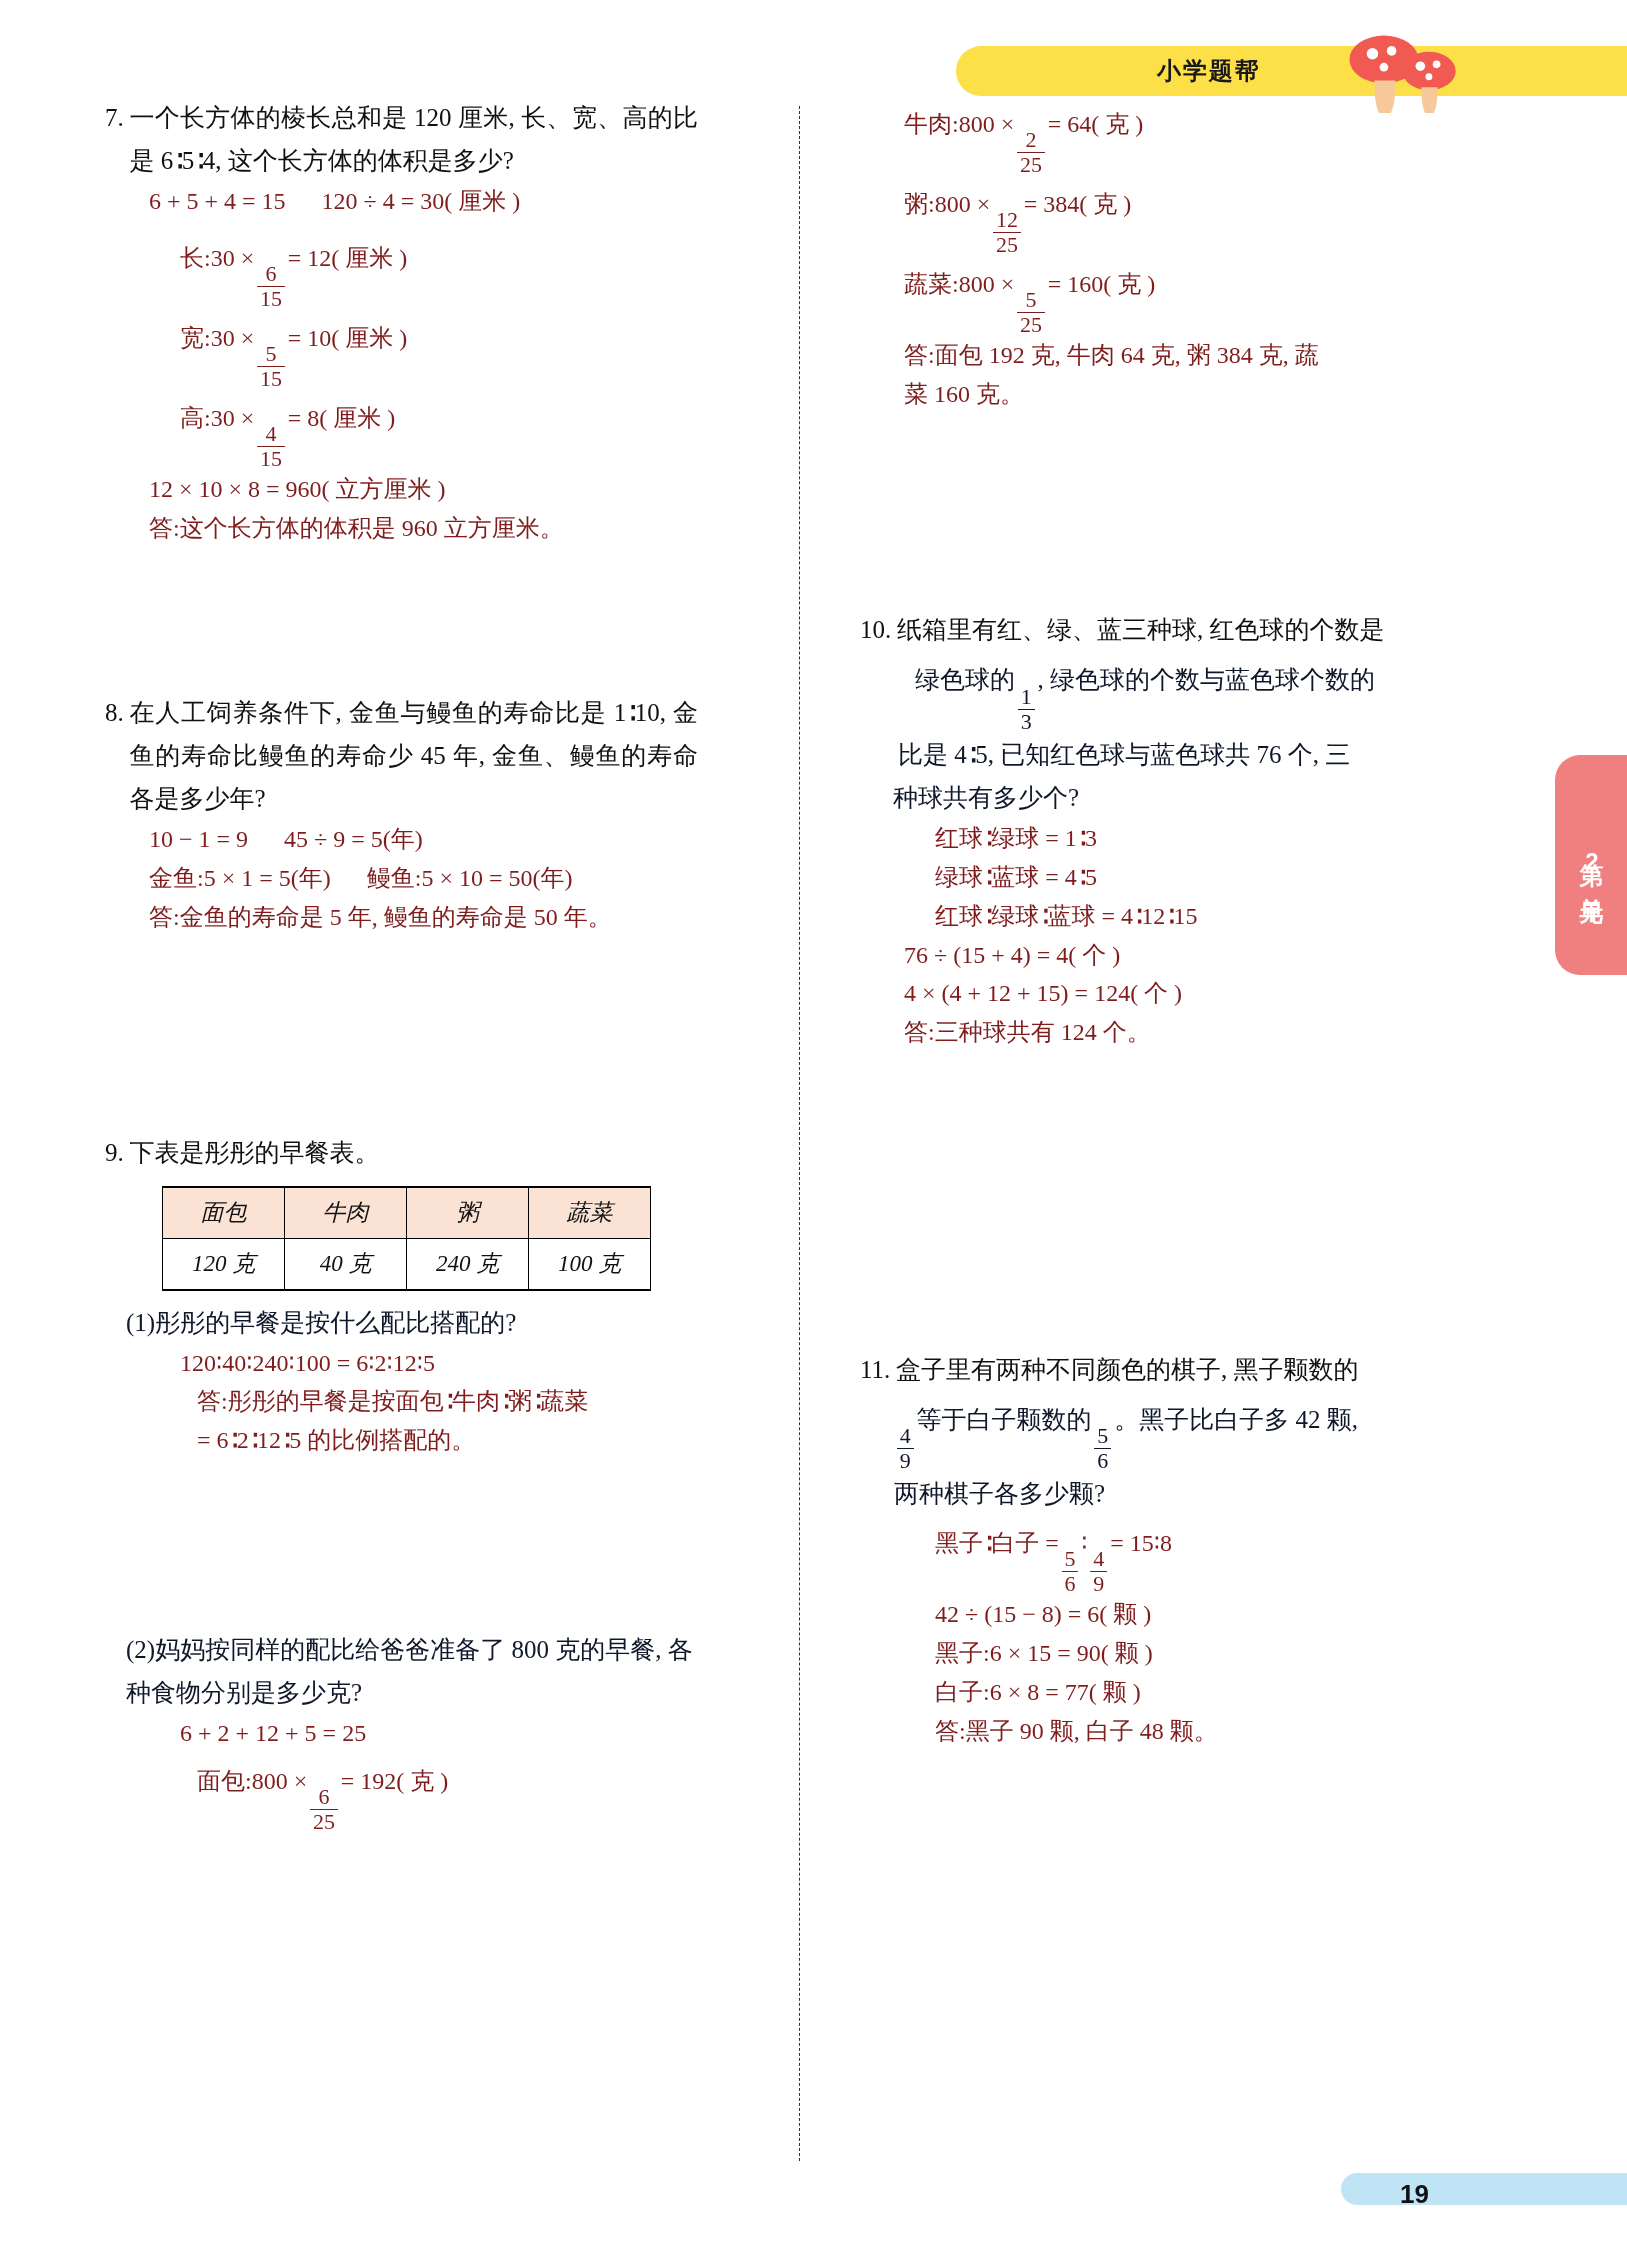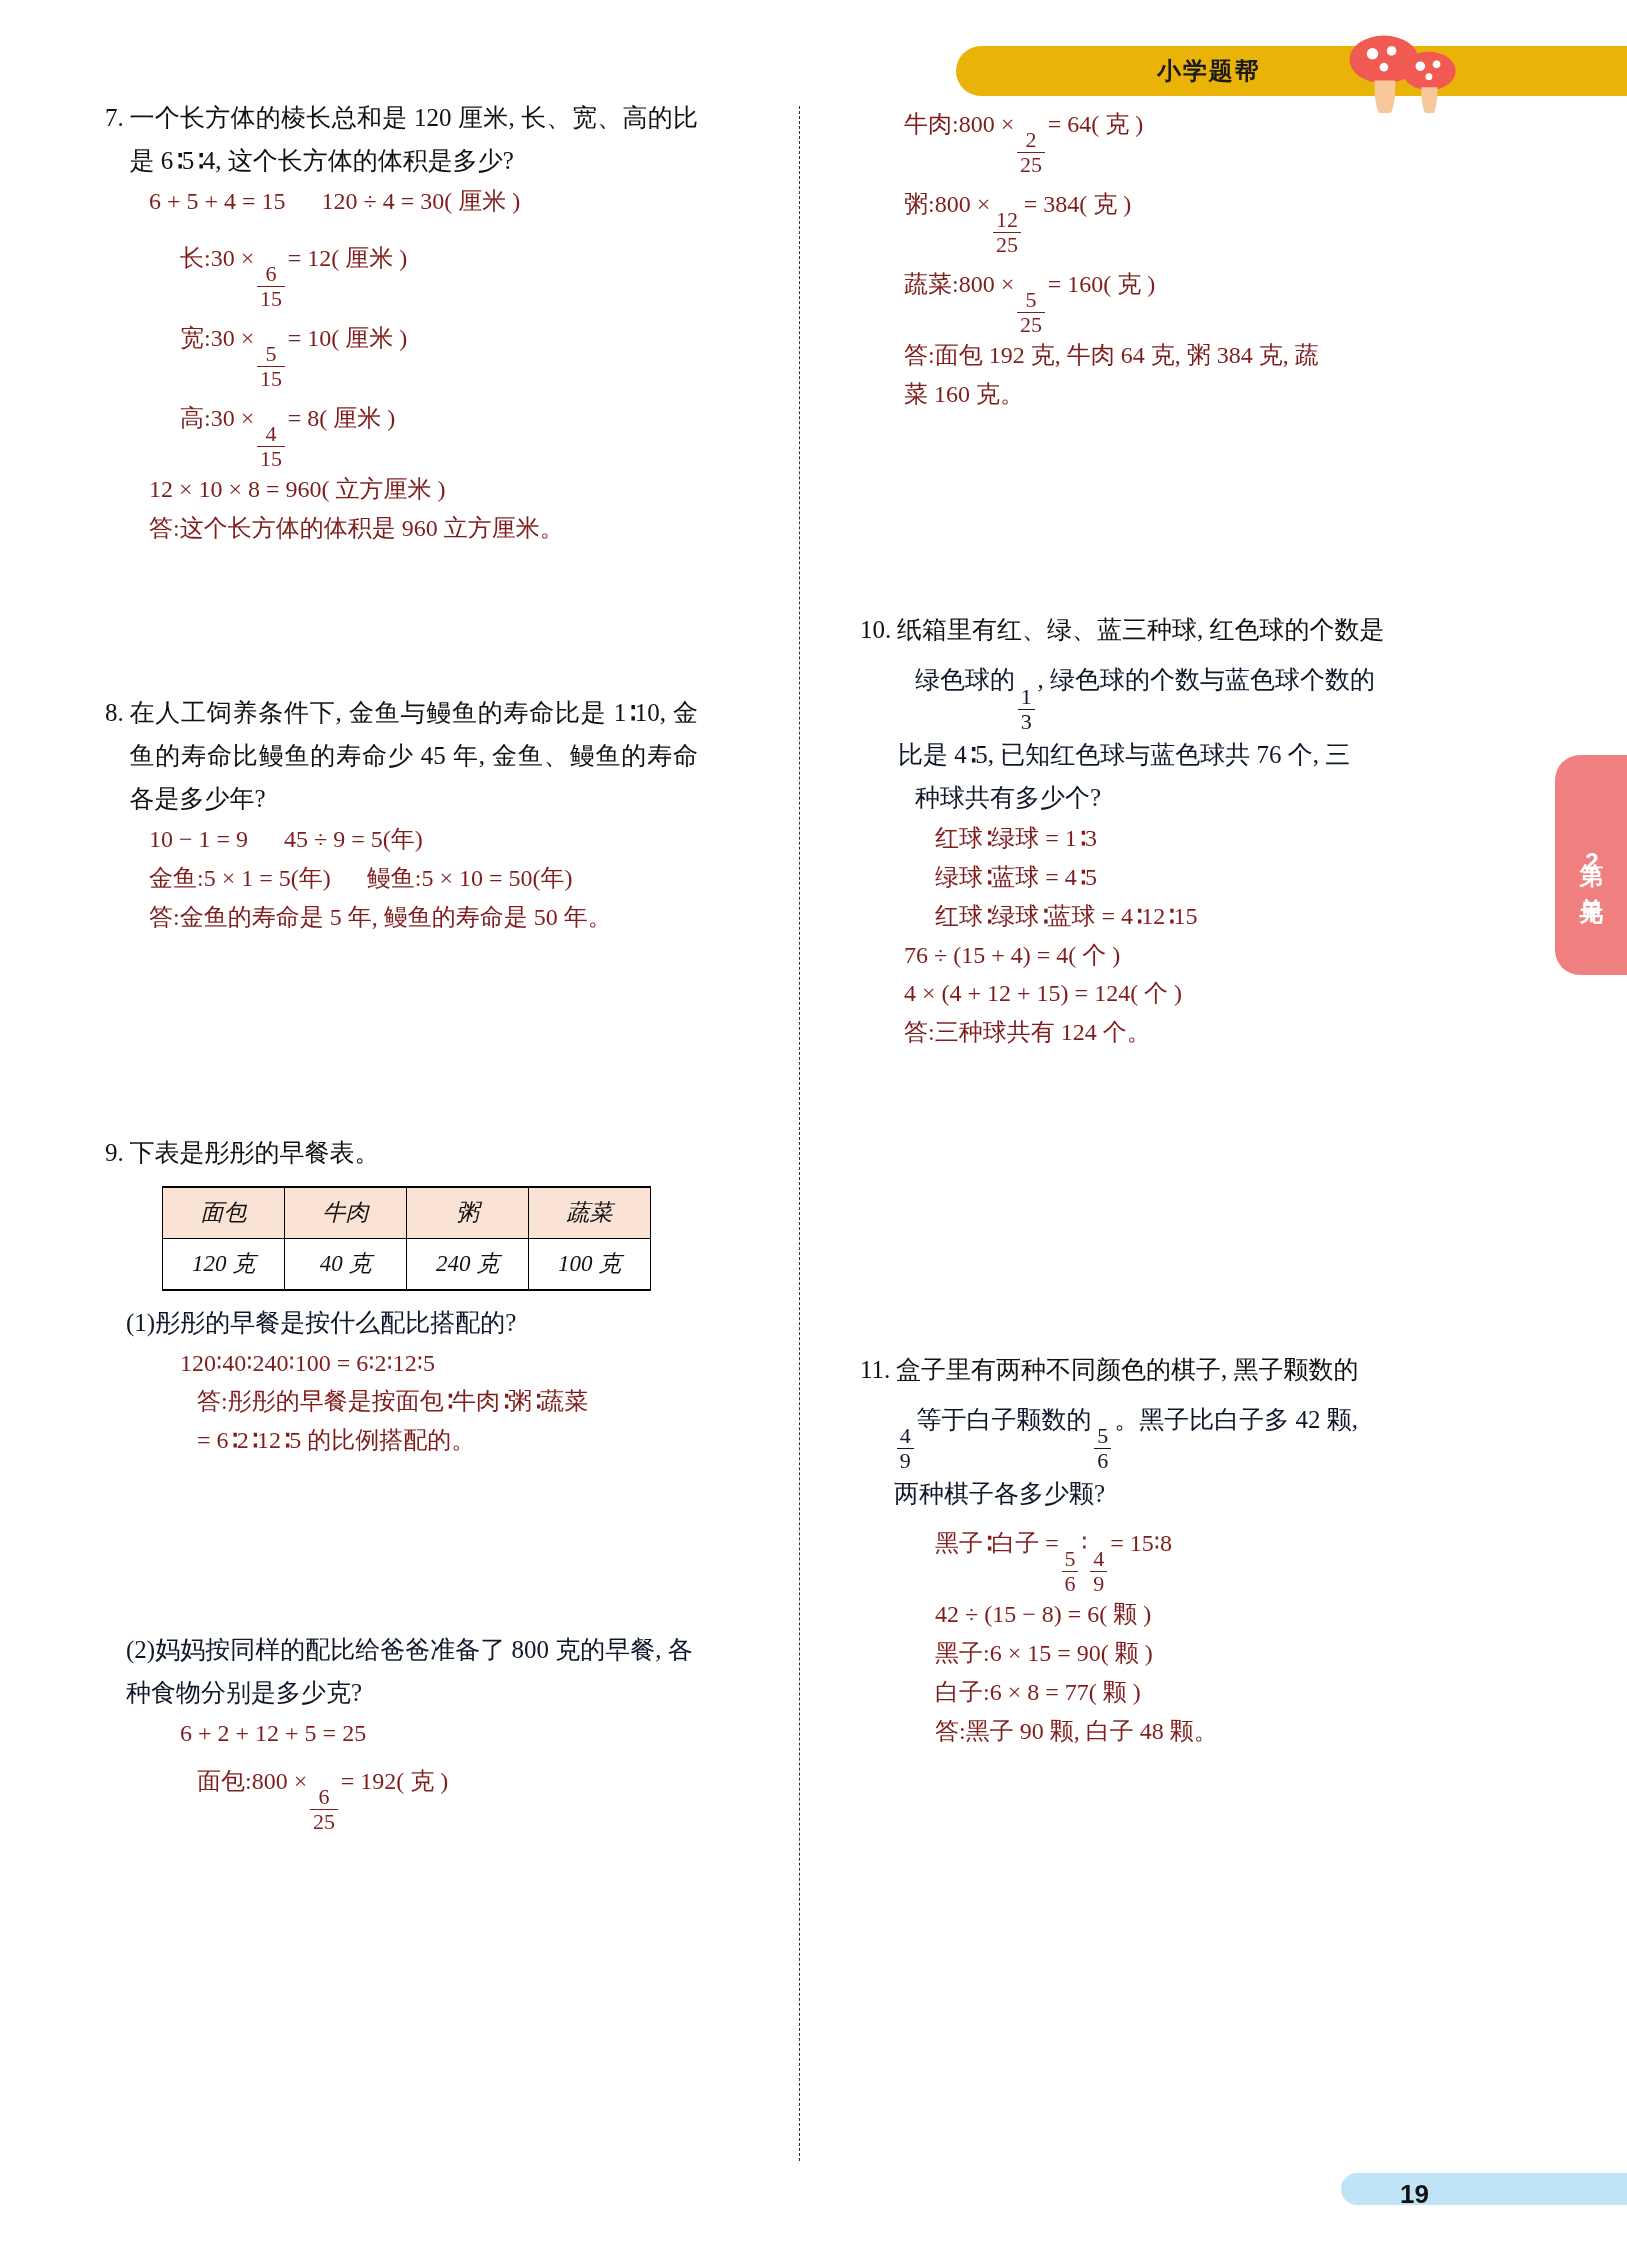--- a/index.html
+++ b/index.html
@@ -15,21 +15,21 @@
     overflow: hidden;
   }
 
   
   .header-bar {
     position: absolute;
     top: 46px;
     left: 956px;
     right: 0;
     height: 50px;
-    background: #eab308;
+    background: #fde047;
     border-top-left-radius: 25px;
     border-bottom-left-radius: 25px;
     display: flex;
     align-items: center;
   }
   .header-title {
     font-size: 24px;
     color: #1a1a1a;
     margin-left: 201px;
     letter-spacing: 1.9px;
@@ -371,21 +371,21 @@
           <span>纸箱里有红、绿、蓝三种球, 红色球的个数是</span>
         </span>
       </div>
       <div class="sub-q frac-blk" style="margin-left:55px;">
         <span>绿色球的</span><span class="frac">
             <span class="num">1</span>
             <span class="den">3</span>
           </span><span>, 绿色球的个数与蓝色球个数的</span>
       </div>
       <div class="sub-q" style="margin-left:38px;">比是 4∶5, 已知红色球与蓝色球共 76 个, 三</div>
-      <div class="sub-q" style="margin-left:55px;">种球共有多少个?</div>
+      <div class="sub-q" style="margin-left:33px;">种球共有多少个?</div>
 
       <div class="sol ind">红球∶绿球 = 1∶3</div>
       <div class="sol ind">绿球∶蓝球 = 4∶5</div>
       <div class="sol ind">红球∶绿球∶蓝球 = 4∶12∶15</div>
       <div class="sol">76 ÷ (15 + 4) = 4( 个 )</div>
       <div class="sol">4 × (4 + 12 + 15) = 124( 个 )</div>
       <div class="sol">答:三种球共有 124 个。</div>
     </div>
 
     <div class="gap-xxl"></div>

